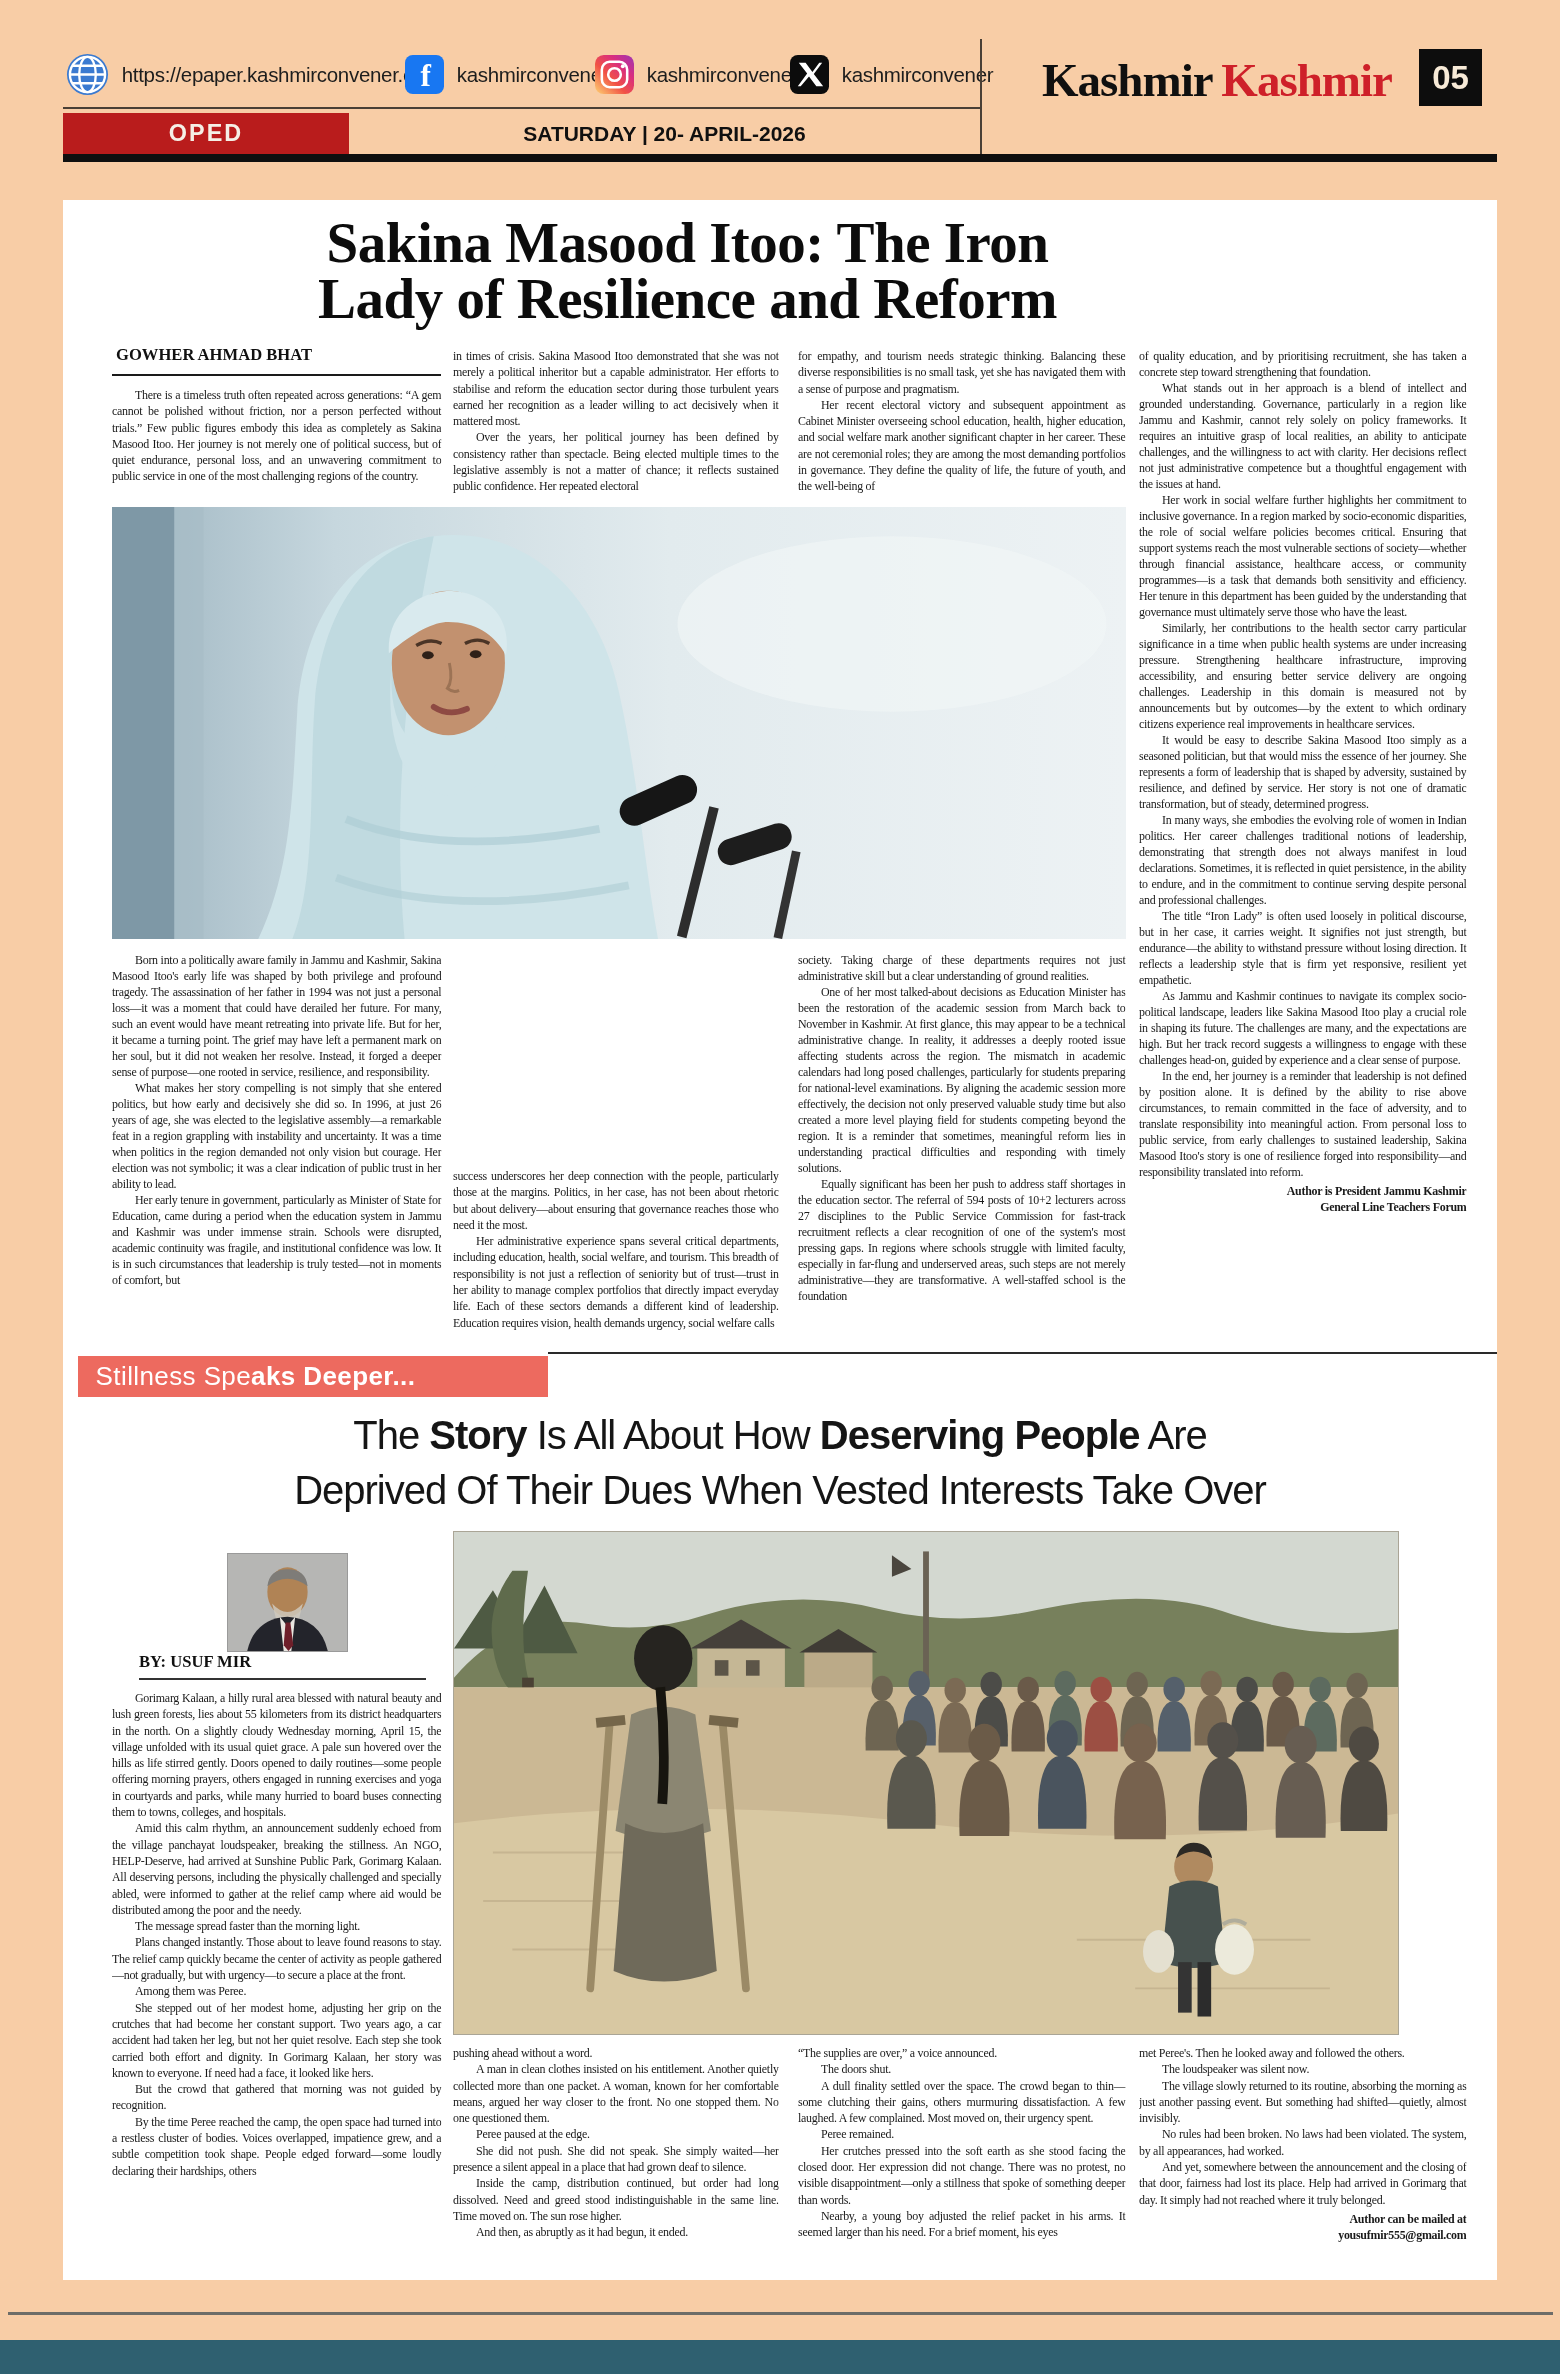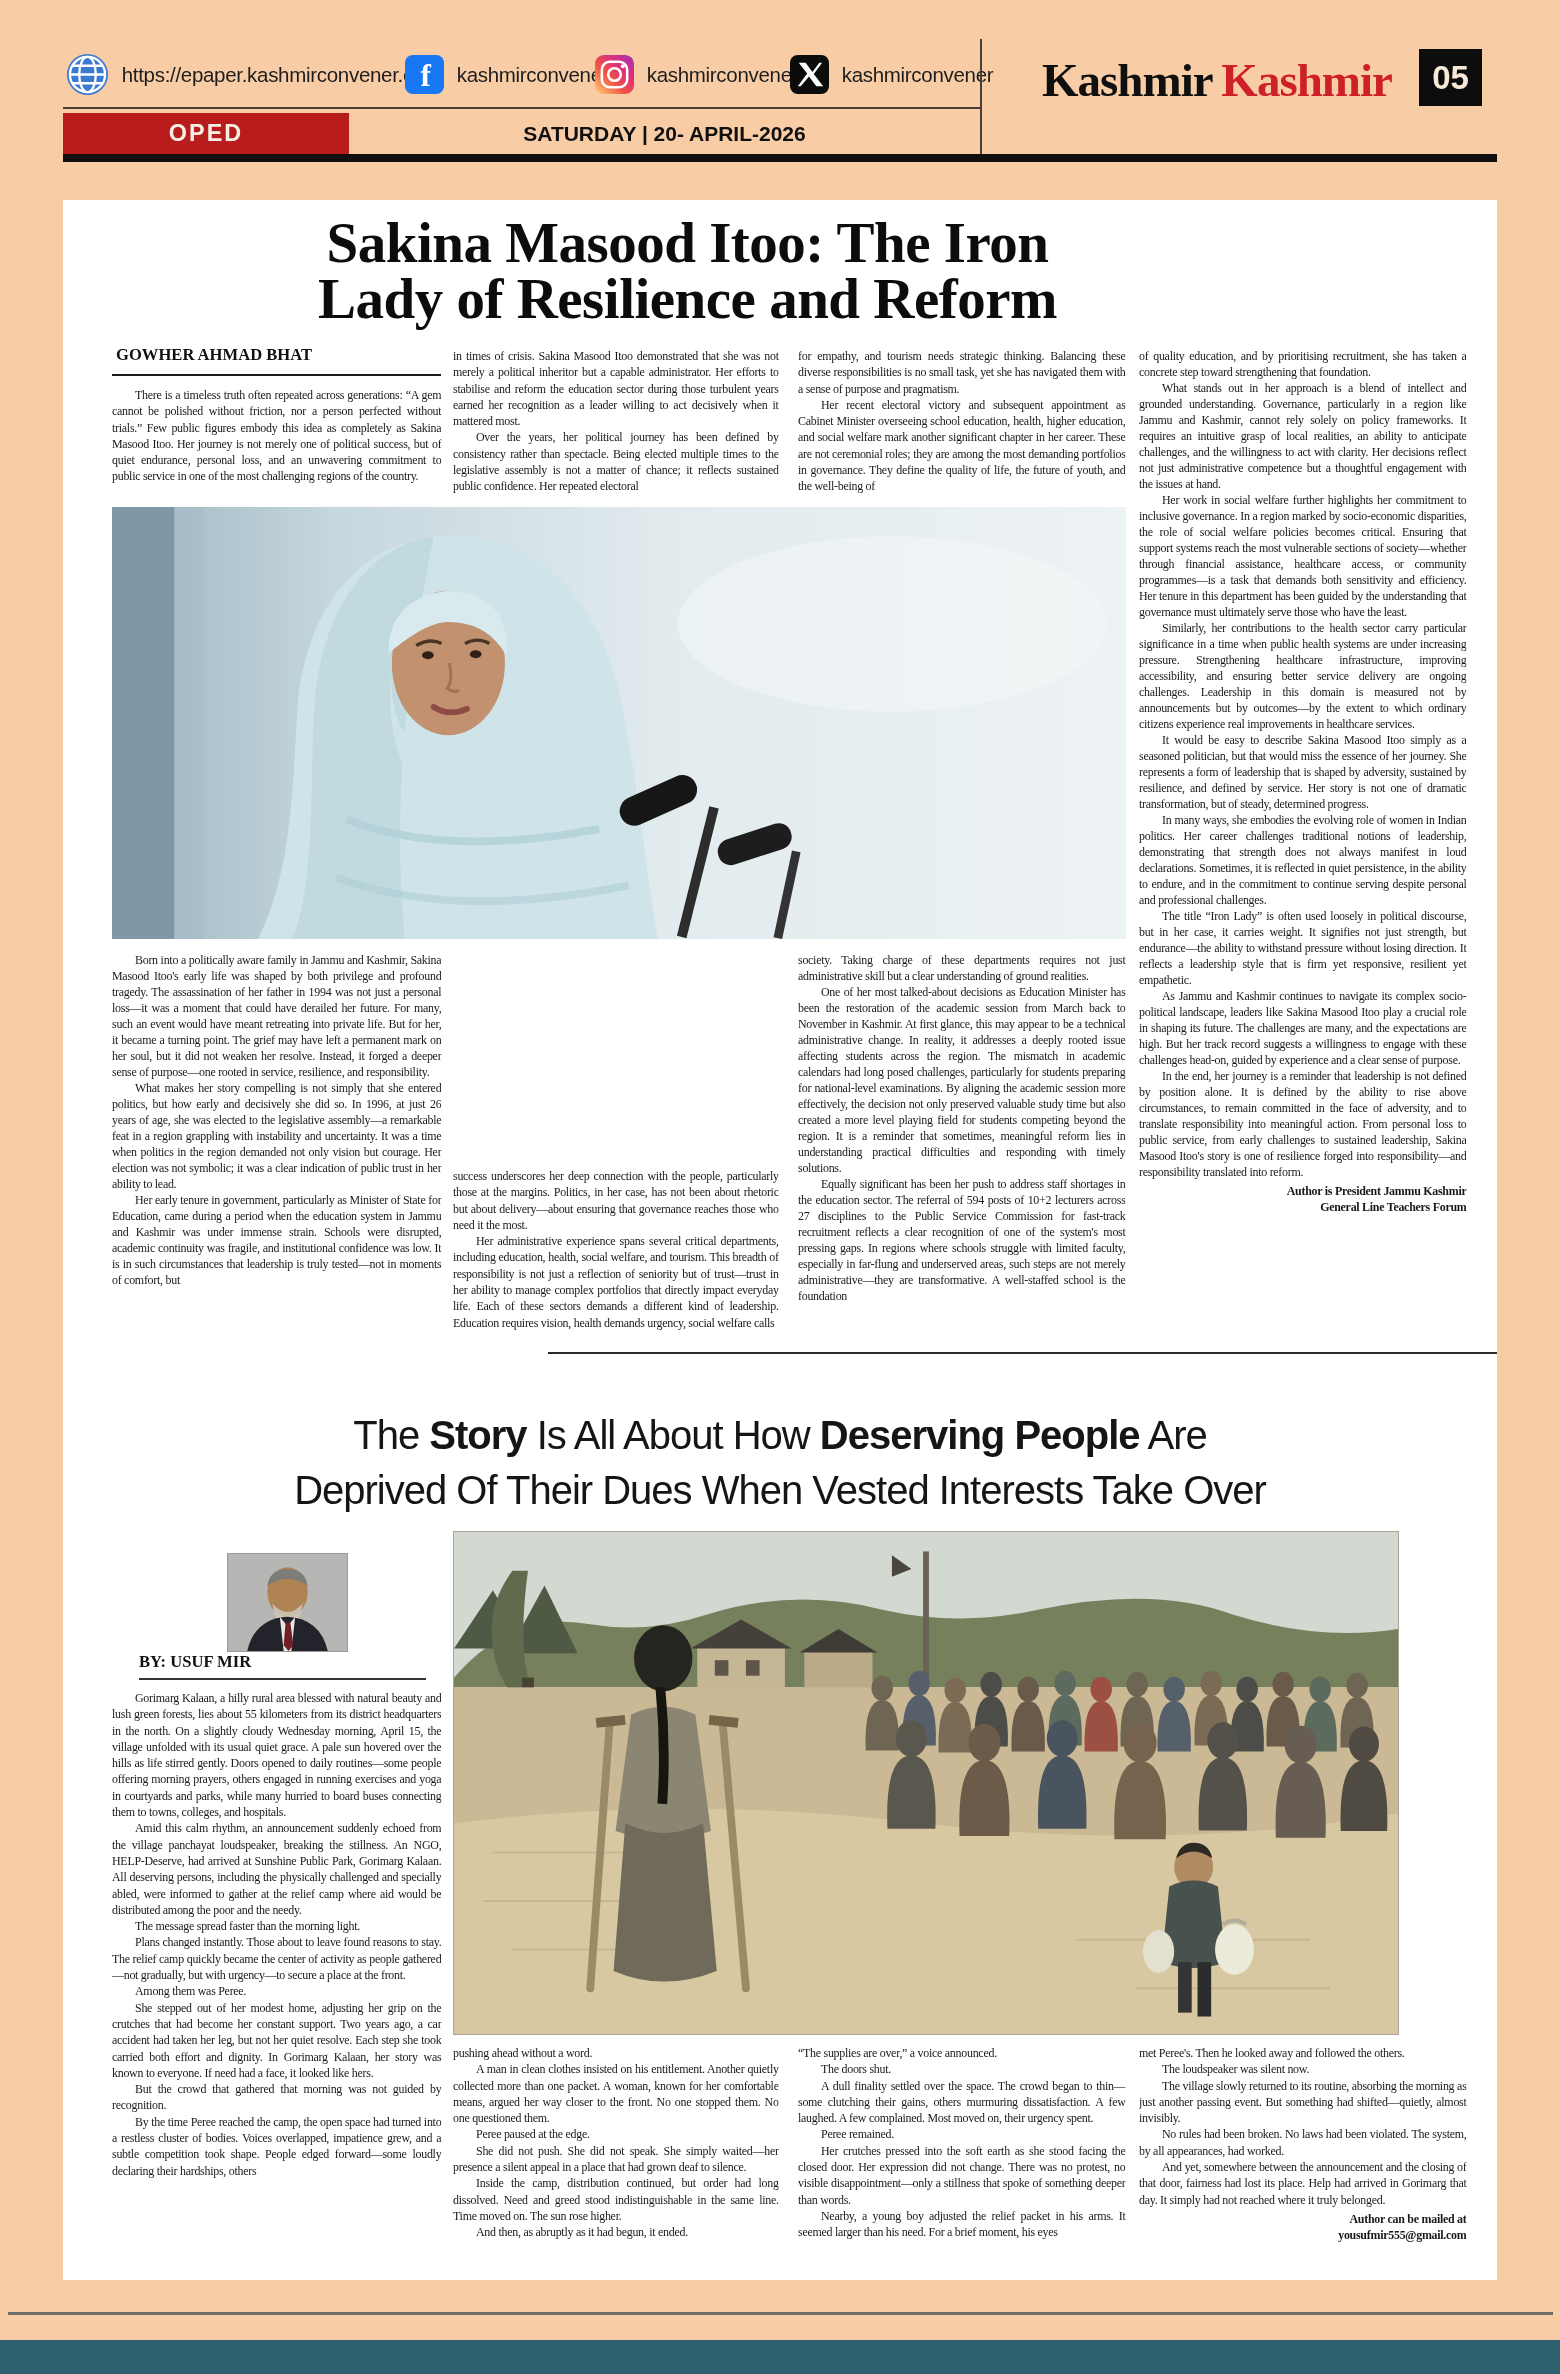--- a/index.html
+++ b/index.html
@@ -249,20 +249,24 @@
       <p>Her administrative experience spans several critical departments, including education, health, social welfare, and tourism. This breadth of responsibility is not just a reflection of seniority but of trust—trust in her ability to manage complex portfolios that directly impact everyday life. Each of these sectors demands a different kind of leadership. Education requires vision, health demands urgency, social welfare calls</p>
     </div>
   <div id="a1c3b" class="col cont lh-tight">
       <p>society. Taking charge of these departments requires not just administrative skill but a clear understanding of ground realities.</p>
       <p>One of her most talked-about decisions as Education Minister has been the restoration of the academic session from March back to November in Kashmir. At first glance, this may appear to be a technical administrative change. In reality, it addresses a deeply rooted issue affecting students across the region. The mismatch in academic calendars had long posed challenges, particularly for students preparing for national-level examinations. By aligning the academic session more effectively, the decision not only preserved valuable study time but also created a more level playing field for students competing beyond the region. It is a reminder that sometimes, meaningful reform lies in understanding practical difficulties and responding with timely solutions.</p>
       <p>Equally significant has been her push to address staff shortages in the education sector. The referral of 594 posts of 10+2 lecturers across 27 disciplines to the Public Service Commission for fast-track recruitment reflects a clear recognition of one of the system's most pressing gaps. In regions where schools struggle with limited faculty, especially in far-flung and underserved areas, such steps are not merely administrative—they are transformative. A well-staffed school is the foundation</p>
     </div>
 
   <div class="a1-end-rule"></div>
 
+  <div class="banner">
+    <span>Stillness Spe</span>
+      <span class="bold">aks Deeper...</span>
+  </div>
 
   <div class="a2-title">
     <div><span>The </span><b>Story</b><span> Is All About How </span><b>Deserving People</b><span> Are</span></div>
     <div>Deprived Of Their Dues When Vested Interests Take Over</div>
   </div>
 
   <div class="byline2-photo">
     <svg viewBox="0 0 124 102" preserveAspectRatio="none">
       <rect width="124" height="102" fill="#b6b6b4"></rect>
       <ellipse cx="62" cy="40" rx="21" ry="26" fill="#b08355"></ellipse>

